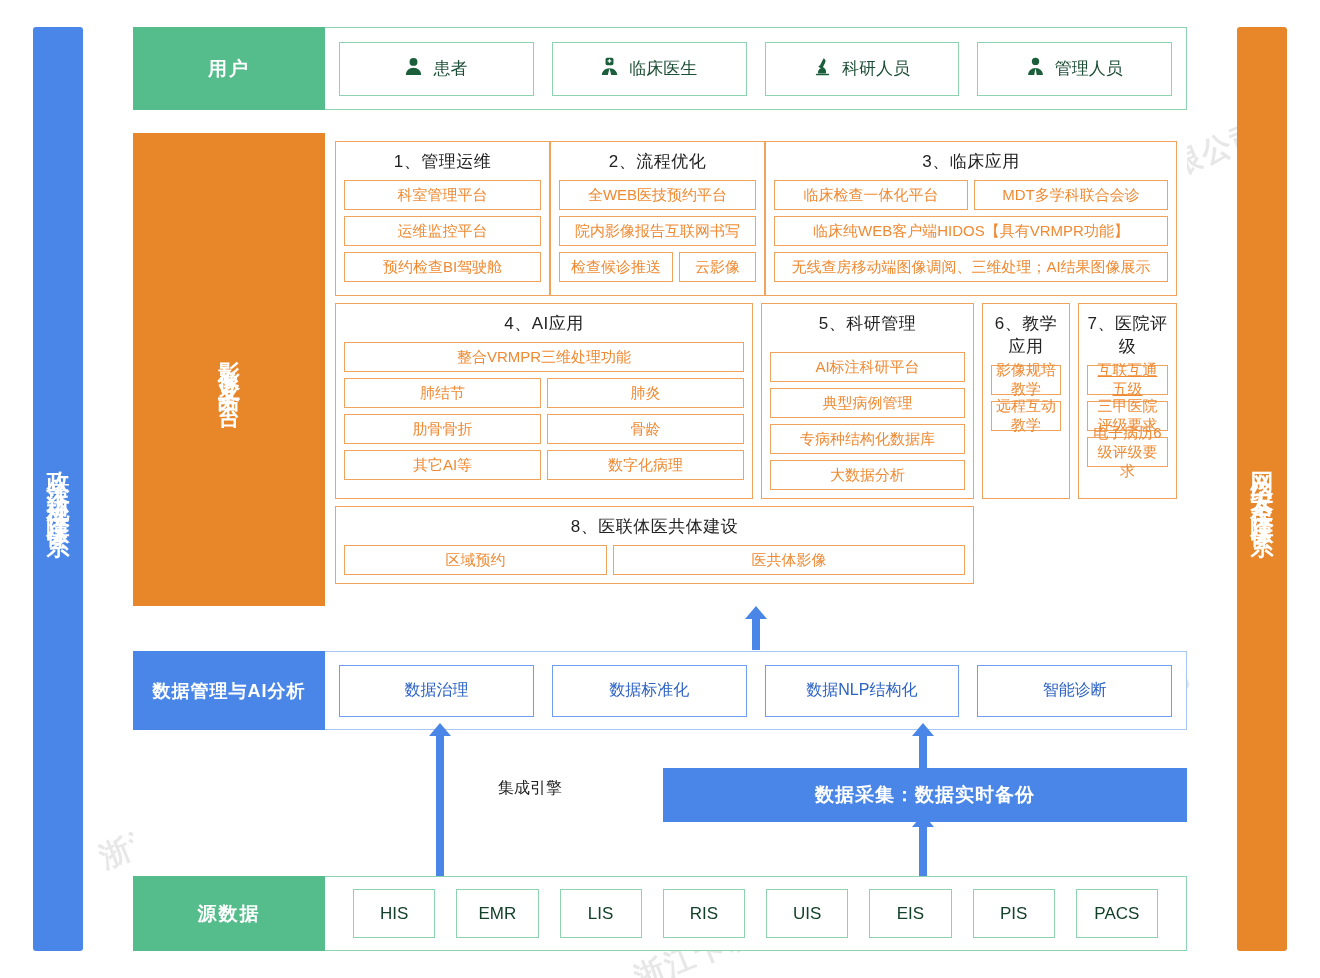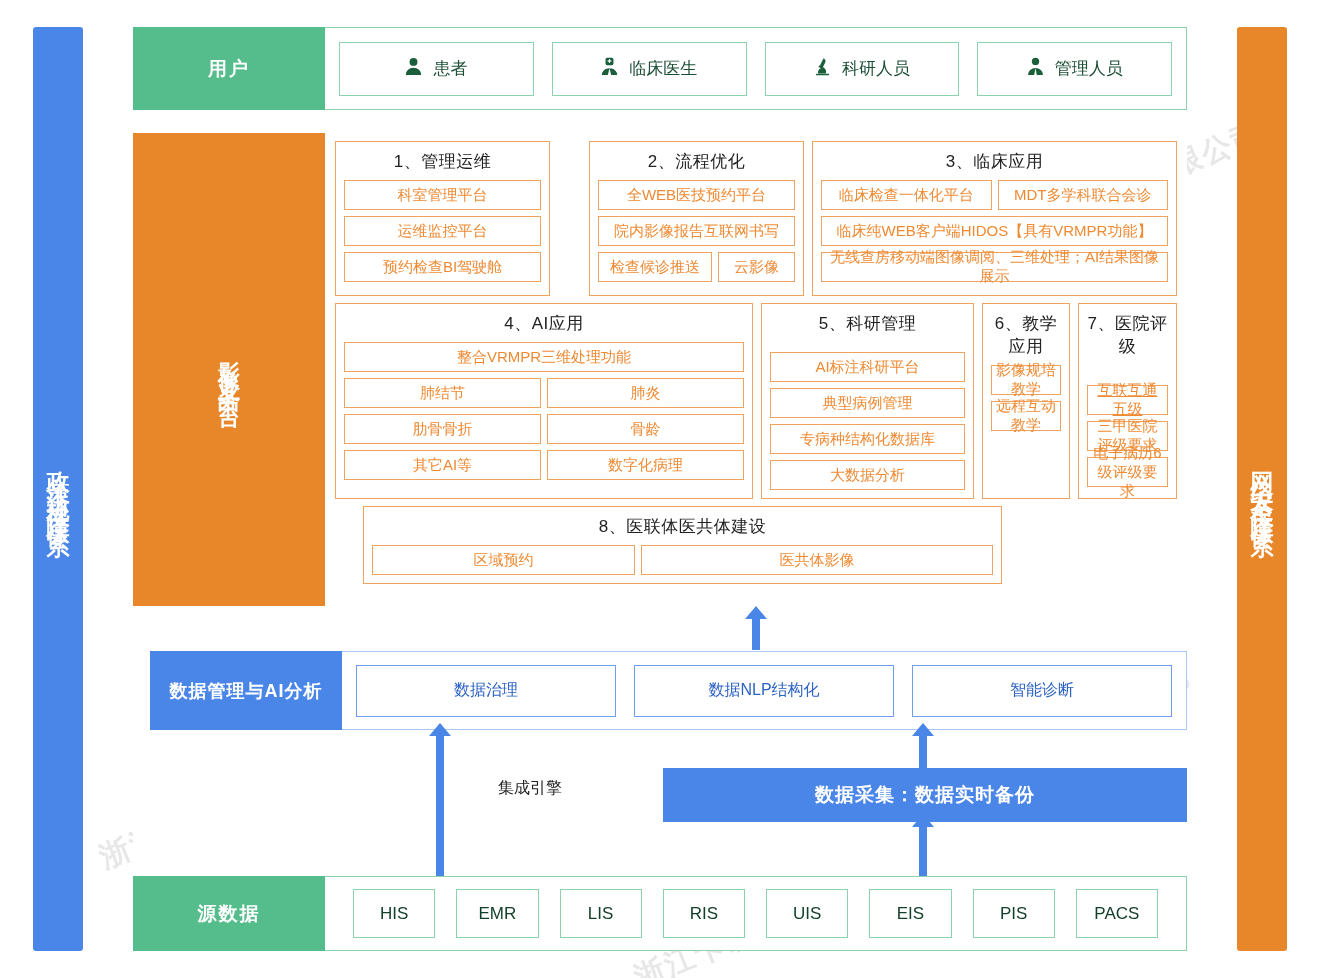--- a/index.html
+++ b/index.html
@@ -46,21 +46,21 @@
         margin:2px 0 7px;letter-spacing:.5px;}
   .ocell{border:1px solid #f0a35c;color:#ef8a33;font-size:15px;display:flex;
          align-items:center;justify-content:center;height:30px;box-sizing:border-box;
          background:#fff;text-align:center;padding:0 4px;}
   .ocell.u{text-decoration:underline;}
   .ostack{display:flex;flex-direction:column;gap:6px;}
   .orow{display:flex;gap:6px;}
   .orow > *{flex:1;}
   
   #dm-row{position:absolute;left:0;right:0;top:624px;height:79px;}
-  #dm-row .rowlabel{background:#4a86e8;font-size:18px;letter-spacing:1px;margin-left:17px;}
+  #dm-row .rowlabel{background:#4a86e8;font-size:18px;letter-spacing:1px;}
   #dm-body{border:1px solid #a9c7f3;border-left:none;height:100%;box-sizing:border-box;
            background:#fff;justify-content:space-around;padding:12px 14px;gap:18px;}
   .dm-chip{flex:1;height:50px;border:1px solid #6f9ef0;background:#fff;display:flex;
            align-items:center;justify-content:center;font-size:16px;color:#2c62c4;}
   
   #gap{position:absolute;left:0;right:0;top:703px;height:160px;background:#fff;}
   #collect-bar{position:absolute;left:530px;right:0;top:38px;height:54px;background:#4a86e8;
         color:#fff;font-size:19px;font-weight:700;display:flex;align-items:center;
         justify-content:center;letter-spacing:1px;}
   #engine-label{position:absolute;left:337px;top:46px;width:120px;text-align:center;
@@ -149,32 +149,32 @@
 
     </div>
   </div>
 
   <div class="row" id="mid-row">
     <div class="rowlabel">
       <span>影像业务中台</span>
     </div>
     <div id="mid-body">
 
-      <div style="display:flex;gap:8px;flex:0 0 155px;">
+      <div style="display:flex;flex:0 0 155px;">
 
         <div class="obox" style="flex:0 0 215px;">
           <div class="otitle">1、管理运维</div>
           <div class="ostack">
             <div class="ocell">科室管理平台</div>
             <div class="ocell">运维监控平台</div>
             <div class="ocell">预约检查BI驾驶舱</div>
           </div>
         </div>
 
-        <div class="obox" style="flex:0 0 215px;margin-left:31px;">
+        <div class="obox" style="flex:0 0 215px;">
           <div class="otitle">2、流程优化</div>
           <div class="ostack">
             <div class="ocell">全WEB医技预约平台</div>
             <div class="ocell">院内影像报告互联网书写</div>
             <div class="orow">
               <div class="ocell" style="flex:1.55;">检查候诊推送</div>
               <div class="ocell" style="flex:1;">云影像</div>
             </div>
           </div>
         </div>
@@ -224,49 +224,50 @@
         </div>
 
         <div style="flex:1;display:flex;flex-direction:row;gap:8px;">
           <div class="obox" style="flex:0 0 88px;">
             <div class="otitle">6、教学应用</div>
             <div class="ostack">
               <div class="ocell">影像规培教学</div>
               <div class="ocell">远程互动教学</div>
             </div>
           </div>
-          <div class="obox" style="flex:1;gap:20px;">
+          <div class="obox" style="flex:1;">
             <div class="otitle">7、医院评级</div>
             <div class="ostack">
               <div class="ocell u">互联互通五级</div>
               <div class="ocell">三甲医院评级要求</div>
               <div class="ocell">电子病历6级评级要求</div>
             </div>
           </div>
         </div>
       </div>
 
       <div style="display:flex;gap:8px;flex:0 0 78px;">
-        <div class="obox" style="flex:0 0 639px;margin-left:28px;">
+        <div class="obox" style="flex:0 0 639px;">
           <div class="otitle">8、医联体医共体建设</div>
           <div class="orow">
             <div class="ocell">区域预约</div>
             <div class="ocell" style="flex:1.35;">医共体影像</div>
           </div>
         </div>
         <div style="flex:1;"></div>
       </div>
 
     </div>
   </div>
 
   <div class="row" id="dm-row">
     <div class="rowlabel">数据管理与AI分析</div>
     <div class="rowbody" id="dm-body">
       <div class="dm-chip">数据治理</div>
+      <div class="dm-chip">数据标准化</div>
       <div class="dm-chip">数据NLP结构化</div>
       <div class="dm-chip">智能诊断</div>
     </div>
   </div>
 
   <div id="gap">
     <div id="collect-bar">数据采集：数据实时备份</div>
     <div id="engine-label">集成引擎</div>
   </div>
 

